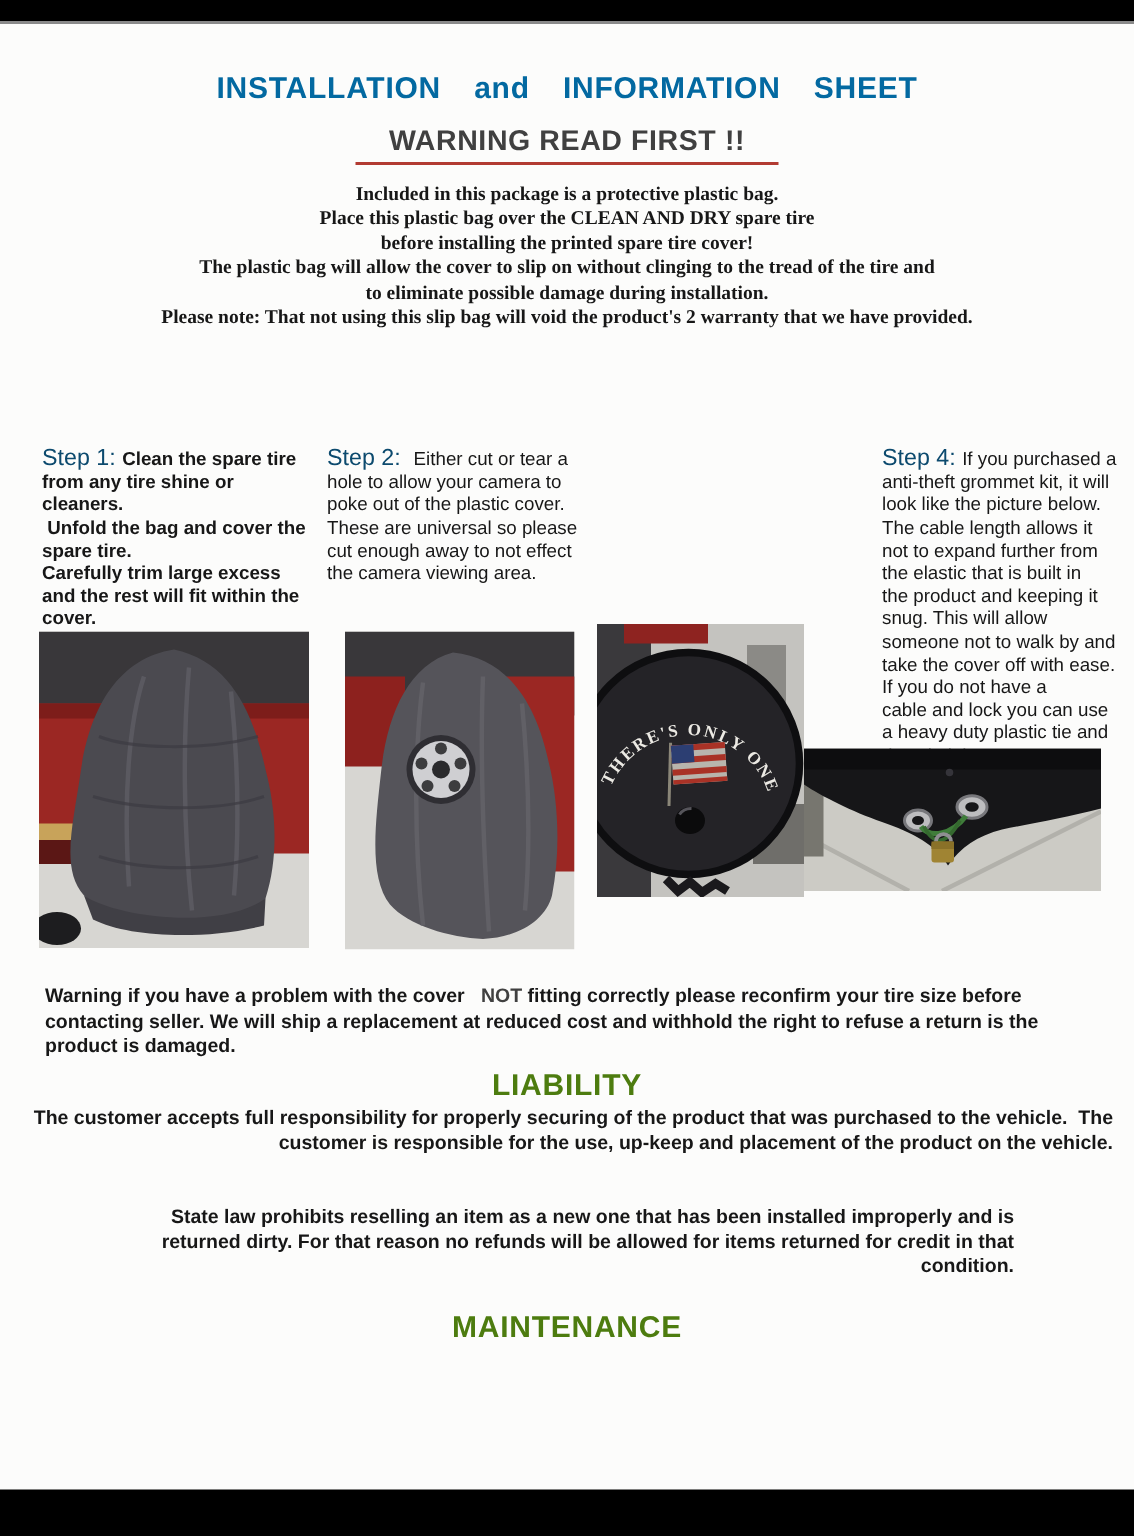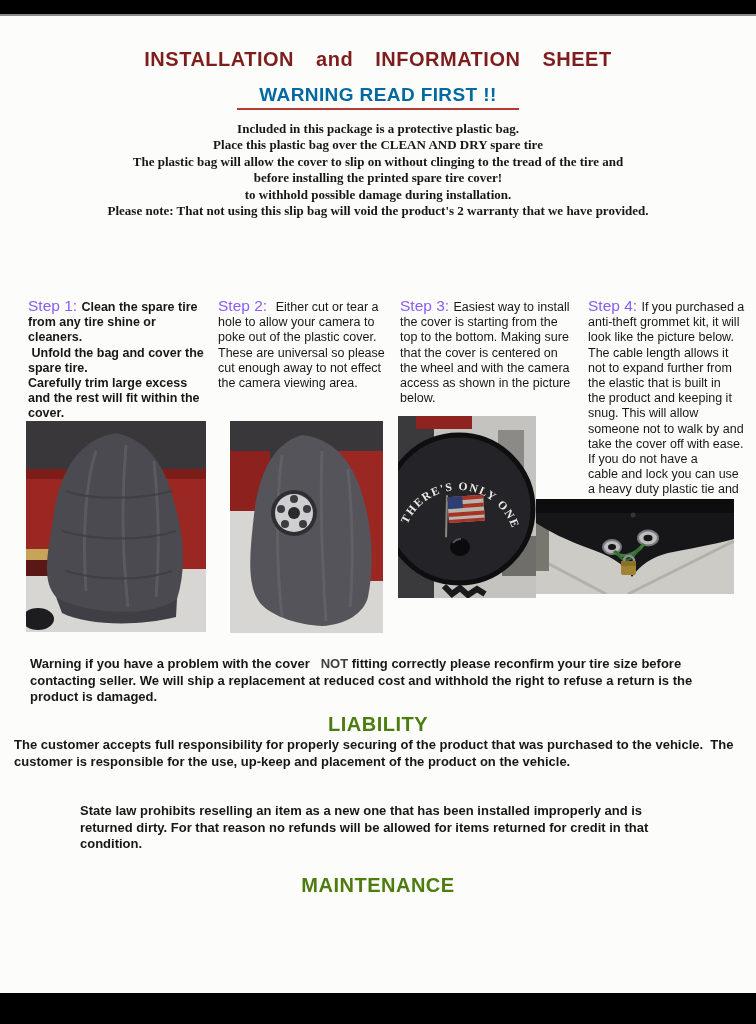--- a/index.html
+++ b/index.html
@@ -11,82 +11,79 @@
     font-family:"Liberation Sans", sans-serif;
     color:#171717;
     overflow:hidden;
   }
   .bar{position:absolute;left:0;width:756px;background:#000;}
   .bar.top{top:0;height:14px;border-bottom:2px solid #8a8a8a;}
   .bar.bottom{top:993px;height:31px;}
   .title{
     position:absolute;top:48px;left:0;width:756px;
     text-align:center;font-size:20px;font-weight:bold;
-    letter-spacing:.5px;word-spacing:5px;white-space:pre-wrap;color:#7f1d1d;
+    letter-spacing:.5px;word-spacing:5px;white-space:pre-wrap;color:#0369a1;
   }
   .warn-head-wrap{position:absolute;top:84px;left:0;width:756px;text-align:center;}
   .warn-head{
-    display:inline-block;font-size:19px;font-weight:bold;color:#0369a1;
+    display:inline-block;font-size:19px;font-weight:bold;color:#404040;
     border-bottom:2px solid #b23b32;padding:0 22px 2px 22px;
     letter-spacing:.4px;white-space:pre-wrap;
   }
   .intro{position:absolute;top:121px;left:0;width:756px;text-align:center;font-family:Liberation Serif, serif;}
   .intro div{font-size:13px;font-weight:bold;line-height:16.4px;white-space:pre-wrap;}
   .step{position:absolute;font-size:12.5px;line-height:15.2px;}
-  .step .lbl{font-size:15.5px;color:#8b5cf6;white-space:pre-wrap;}
+  .step .lbl{font-size:15.5px;color:#0c4a6e;white-space:pre-wrap;}
   .step .txt{white-space:pre-wrap;margin-top:12px;}
   .step.s1 .txt{font-weight:bold;}
   .photo{position:absolute;display:block;}
   .warn-para{
     position:absolute;top:656px;left:30px;width:706px;
     font-size:13px;font-weight:bold;line-height:16.6px;white-space:pre-wrap;
   }
   .warn-para .red{color:#404040;}
   .sec-head{
     position:absolute;left:0;width:756px;text-align:center;
     font-size:20px;font-weight:bold;color:#4d7c0f;letter-spacing:.5px;
   }
   .cpara{
-    position:absolute;text-align:left;
+    position:absolute;text-align:right;
     font-size:13px;font-weight:bold;line-height:16.6px;white-space:pre-wrap;
   }
   .arc-text{fill:#eceae4;font-size:11.5px;font-weight:bold;letter-spacing:1.5px;font-family:"Liberation Serif",serif;}
 </style>
 </head>
 <body>
 
 <div class="page">
 
   <div class="bar top"></div>
 
   <div class="title">INSTALLATION  and  INFORMATION  SHEET</div>
 
   <div class="warn-head-wrap">
     <span class="warn-head">WARNING READ FIRST !!</span>
   </div>
 
   <div class="intro">
     <div>Included in this package is a protective plastic bag.</div>
     <div>Place this plastic bag over the CLEAN AND DRY spare tire</div>
+    <div>before installing the printed spare tire cover!</div>
     <div>The plastic bag will allow the cover to slip on without clinging to the tread of the tire and</div>
-    <div>before installing the printed spare tire cover!</div>
-    <div>to withhold possible damage during installation.</div>
+    <div>to eliminate possible damage during installation.</div>
     <div>Please note: That not using this slip bag will void the product's 2 warranty that we have provided.</div>
   </div>
 
   <div class="step s1" style="left:28px;top:298px;width:182px;">
     <span class="lbl">Step 1: </span><span class="txt">Clean the spare tire from any tire shine or cleaners.
  Unfold the bag and cover the spare tire.
 Carefully trim large excess and the rest will fit within the cover.</span>
   </div>
   <div class="step s2" style="left:218px;top:298px;width:178px;">
     <span class="lbl">Step 2:  </span><span class="txt">Either cut or tear a hole to allow your camera to poke out of the plastic cover. These are universal so please cut enough away to not effect the camera viewing area.</span>
-  </div>
-  <div class="step s3" style="left:400px;top:298px;width:176px;">
-    <span class="lbl">Step 3: </span><span class="txt">Easiest way to install the cover is starting from the top to the bottom. Making sure that the cover is centered on the wheel and with the camera access as shown in the picture below.</span>
   </div>
   <div class="step s4" style="left:588px;top:298px;width:160px;">
     <span class="lbl">Step 4: </span><span class="txt">If you purchased a anti-theft grommet kit, it will look like the picture below. The cable length allows it not to expand further from the elastic that is built in
 the product and keeping it snug. This will allow someone not to walk by and take the cover off with ease.
 If you do not have a
 cable and lock you can use a heavy duty plastic tie and draw it tight.</span>
   </div>
 
   <svg class="photo" style="left:26px;top:421px;" width="180" height="211" viewBox="0 0 180 211">
     <rect x="0" y="0" width="180" height="211" fill="#d7d6d2"></rect>

